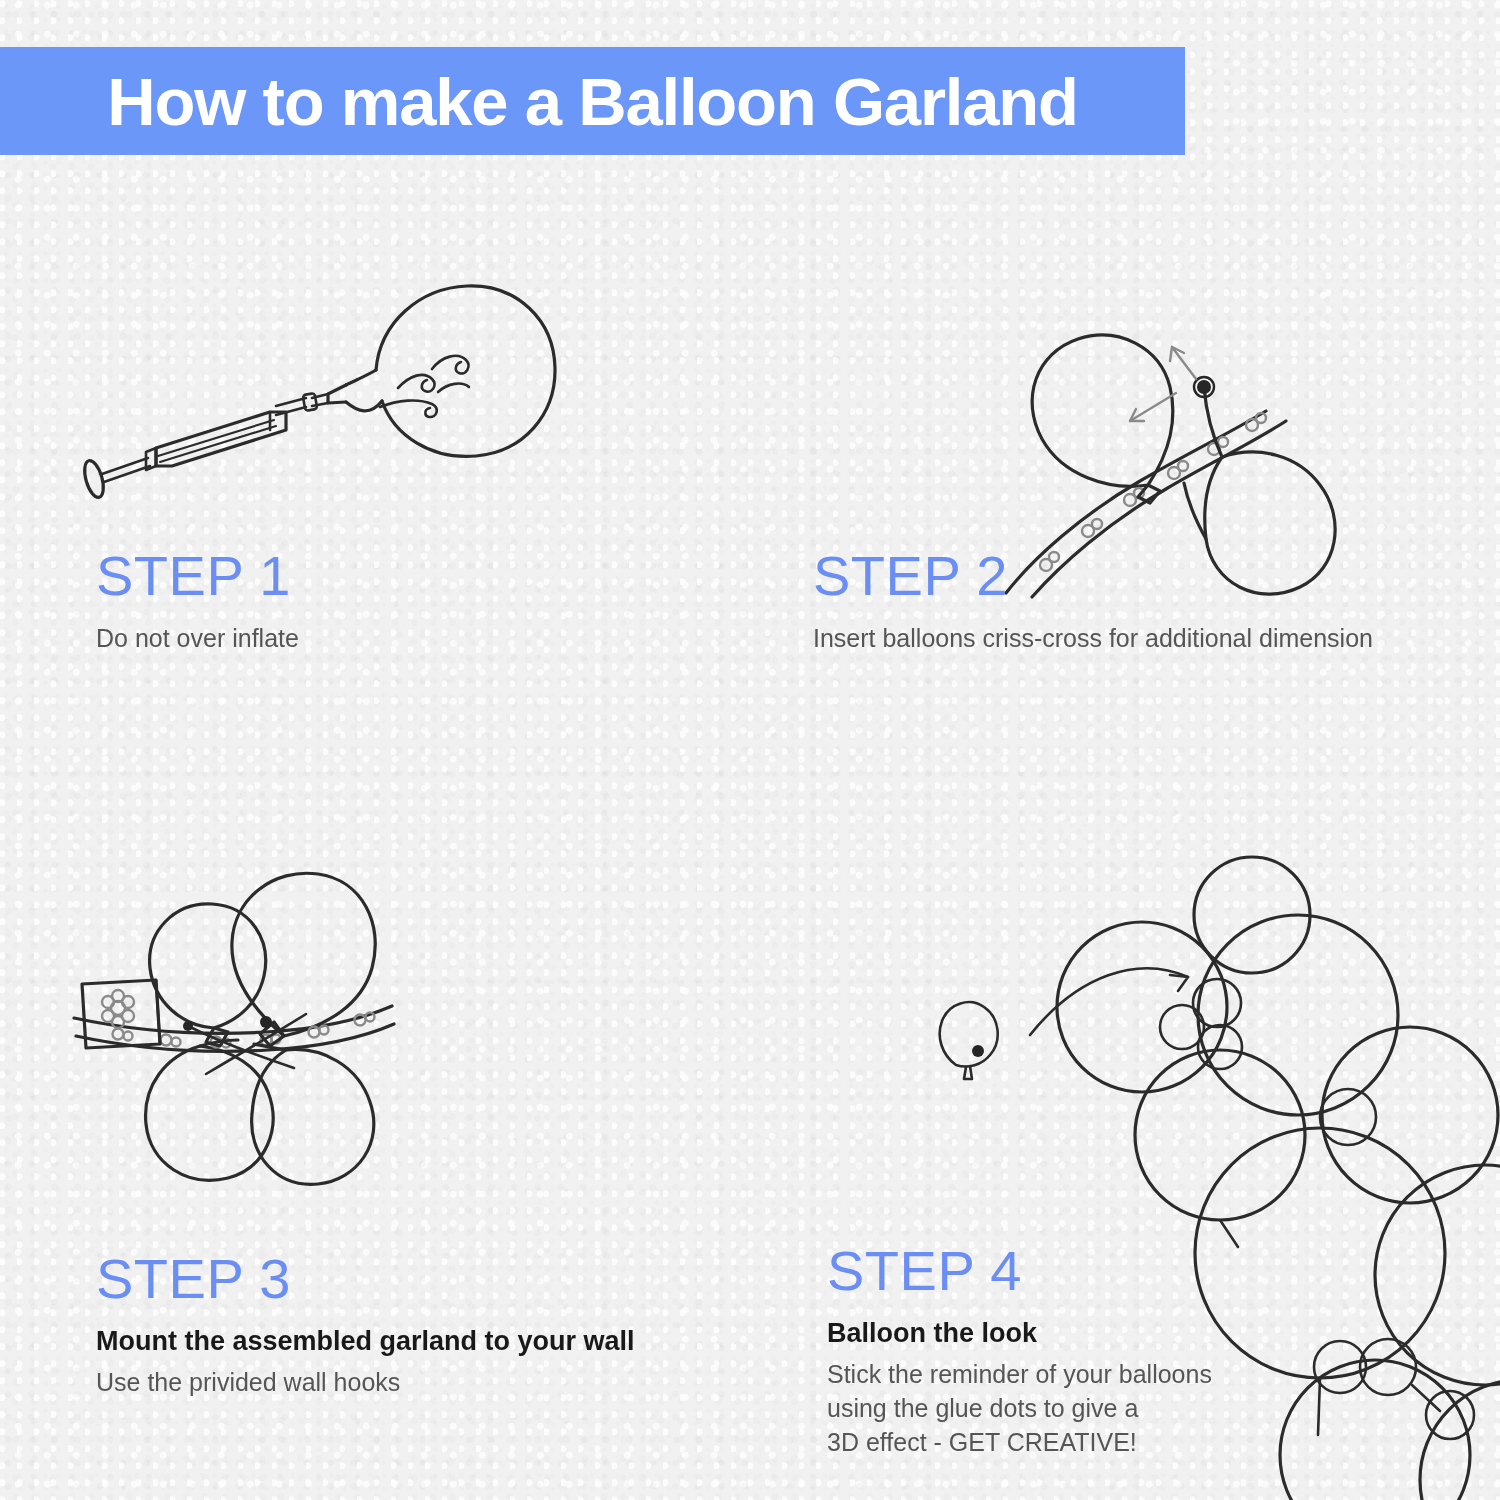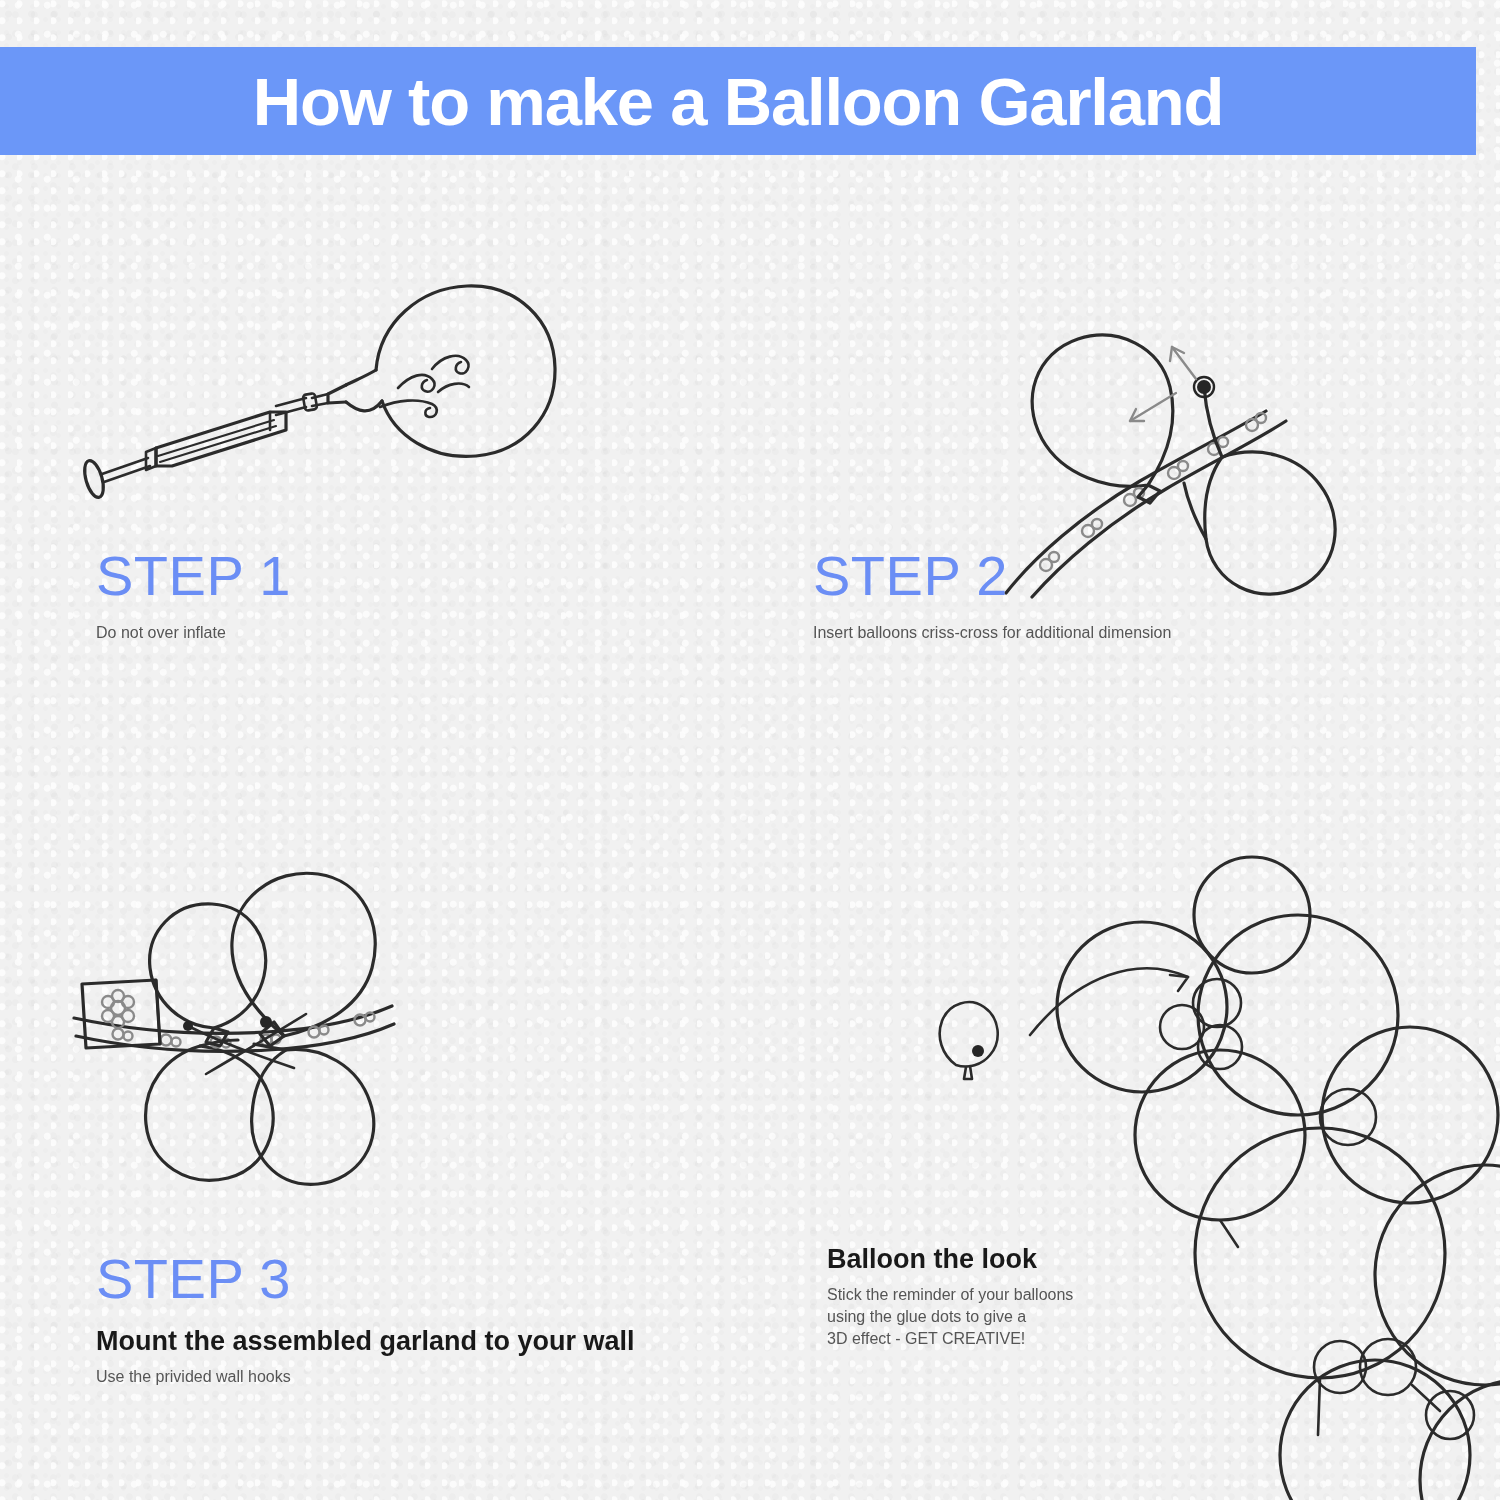--- a/index.html
+++ b/index.html
@@ -29,21 +29,21 @@
       radial-gradient(circle at 81% 77%, rgba(0,0,0,.02) 0 3px, rgba(0,0,0,0) 4px),
       radial-gradient(circle at 50% 50%, rgba(0,0,0,.015) 0 2px, rgba(0,0,0,0) 3px);
     background-size:17px 17px, 23px 23px, 29px 29px, 19px 19px, 13px 13px;
     opacity:.9;
   }
 
   
   #header-band {
     position:absolute;
     left:0; top:47px;
-    width:1476px; height:108px;
+    width:1185px; height:108px;
     background:#6b97f8;
     display:flex; align-items:center; justify-content:center;
   }
   #header-title {
     color:#ffffff;
     font-size:67px;
     font-weight:bold;
     letter-spacing:-1.2px;
     white-space:nowrap;
     line-height:1;
@@ -61,21 +61,21 @@
   }
   .step-headline {
     color:#191919;
     font-size:27px;
     font-weight:bold;
     line-height:1.2;
     margin-bottom:9px;
   }
   .step-caption {
     color:#555555;
-    font-size:16px;
+    font-size:25px;
     font-weight:normal;
     line-height:1.35;
   }
 
   #step-1-text { left:96px;  top:548px; }
   #step-2-text { left:813px; top:548px; }
   #step-3-text { left:96px;  top:1251px; }
   #step-4-text { left:827px; top:1243px; }
 
   
@@ -290,19 +290,20 @@
     <div class="step-caption">Insert balloons criss-cross for additional dimension</div>
   </div>
 
   <div class="step-text" id="step-3-text">
     <div class="step-number">STEP 3</div>
     <div class="step-headline">Mount the assembled garland to your wall</div>
     <div class="step-caption">Use the privided wall hooks</div>
   </div>
 
   <div class="step-text" id="step-4-text">
+    <div class="step-number">STEP 4</div>
     <div class="step-headline">Balloon the look</div>
     <div class="step-caption" style="white-space:pre-line;">Stick the reminder of your balloons
 using the glue dots to give a
 3D effect - GET CREATIVE!</div>
   </div>
 
 </div>
 
 </body></html>

